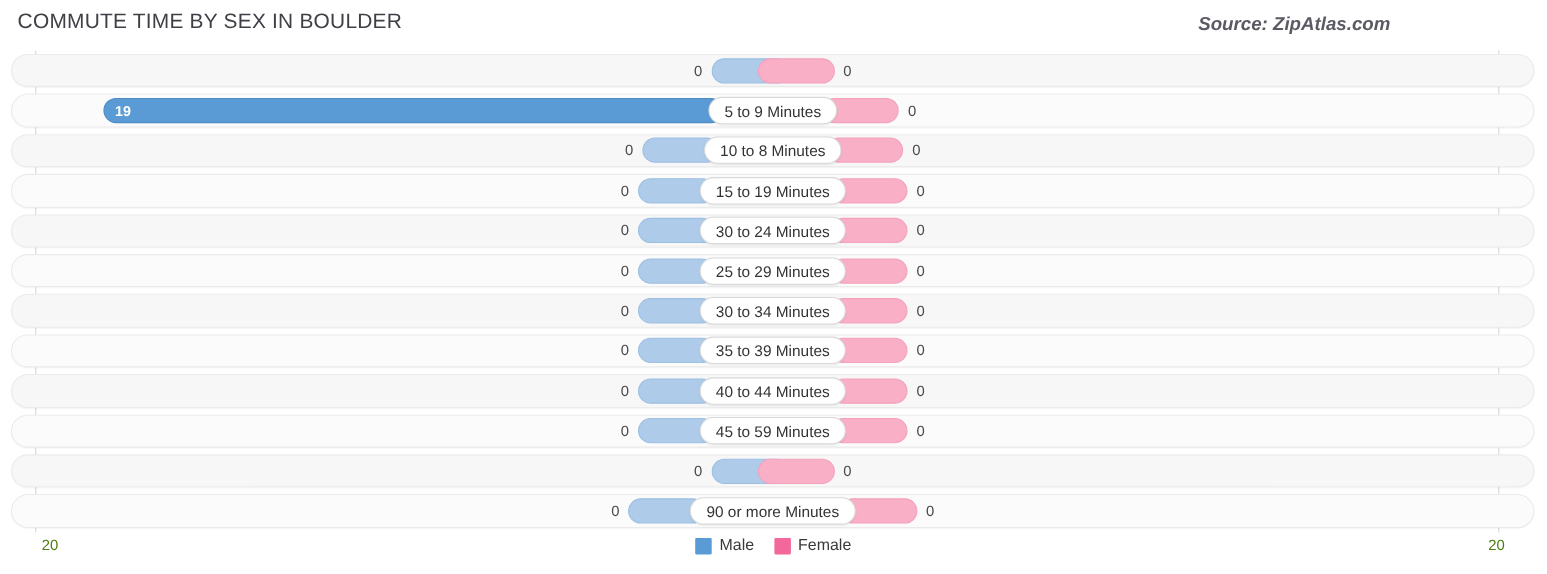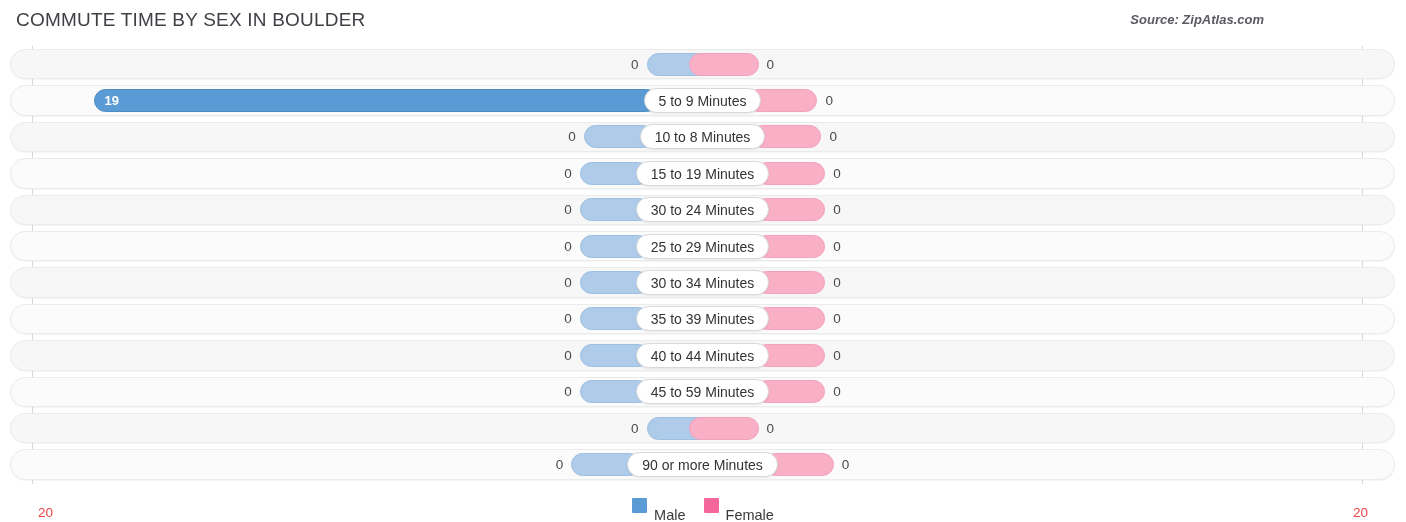--- a/index.html
+++ b/index.html
@@ -31,21 +31,21 @@
     font-size: 19px;
     font-weight: 400;
     letter-spacing: 0.2px;
     color: #3f3f46;
     white-space: nowrap;
   }
   .source-note {
     position: absolute;
     right: 12px;
     top: 12px;
-    font-size: 13px;
+    font-size: 17px;
     font-style: italic;
     font-weight: bold;
     color: #5a5a63;
     white-space: nowrap;
   }
 
   
   .plot {
     position: absolute;
     left: 0;
@@ -179,23 +179,23 @@
   
   .footer {
     position: absolute;
     left: 0;
     top: 484px;
     width: 1406px;
     height: 38px;
   }
   .axis-tick {
     position: absolute;
-    top: 21px;
+    top: 4px;
     font-size: 13.5px;
-    color: #ef4444;
+    color: #4d7c0f;
   }
   .axis-tick.left  { left: 38px; }
   .axis-tick.right { right: 38px; }
 
   .legend {
     position: absolute;
     left: 0;
     top: 4px;
     width: 1406px;
     display: flex;
@@ -213,21 +213,20 @@
     height: 15px;
     border-radius: 1px;
     display: inline-block;
   }
   .legend-swatch.male   { background: #5b9bd5; }
   .legend-swatch.female { background: #f4679b; }
   .legend-text {
     font-size: 14.5px;
     color: #3a3a3a;
     white-space: nowrap;
-    margin-top: 19px;
   }
 </style>
 </head>
 <body>
 
 <div class="header">
   <div class="chart-title">COMMUTE TIME BY SEX IN BOULDER</div>
   <div class="source-note">Source: ZipAtlas.com</div>
 </div>
 

